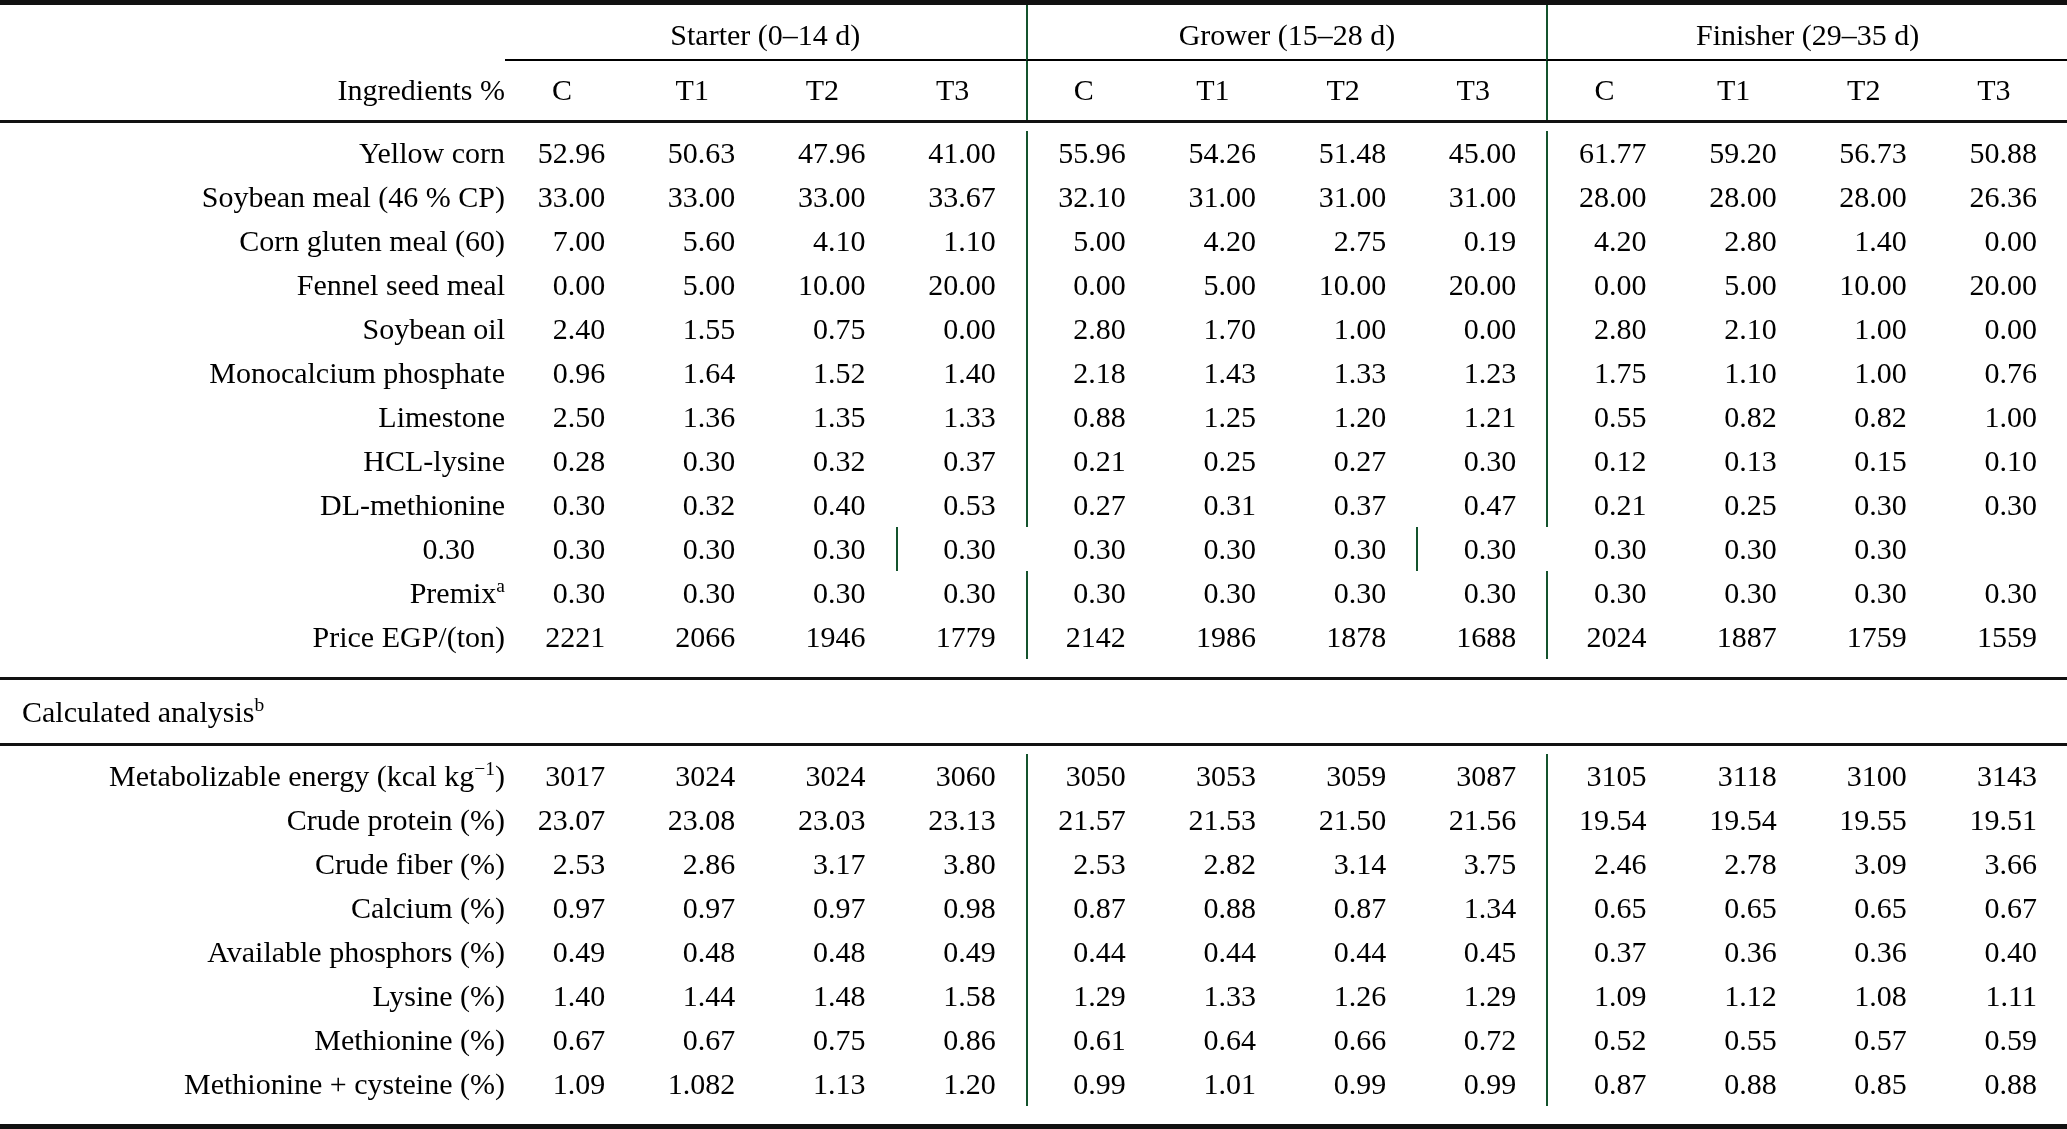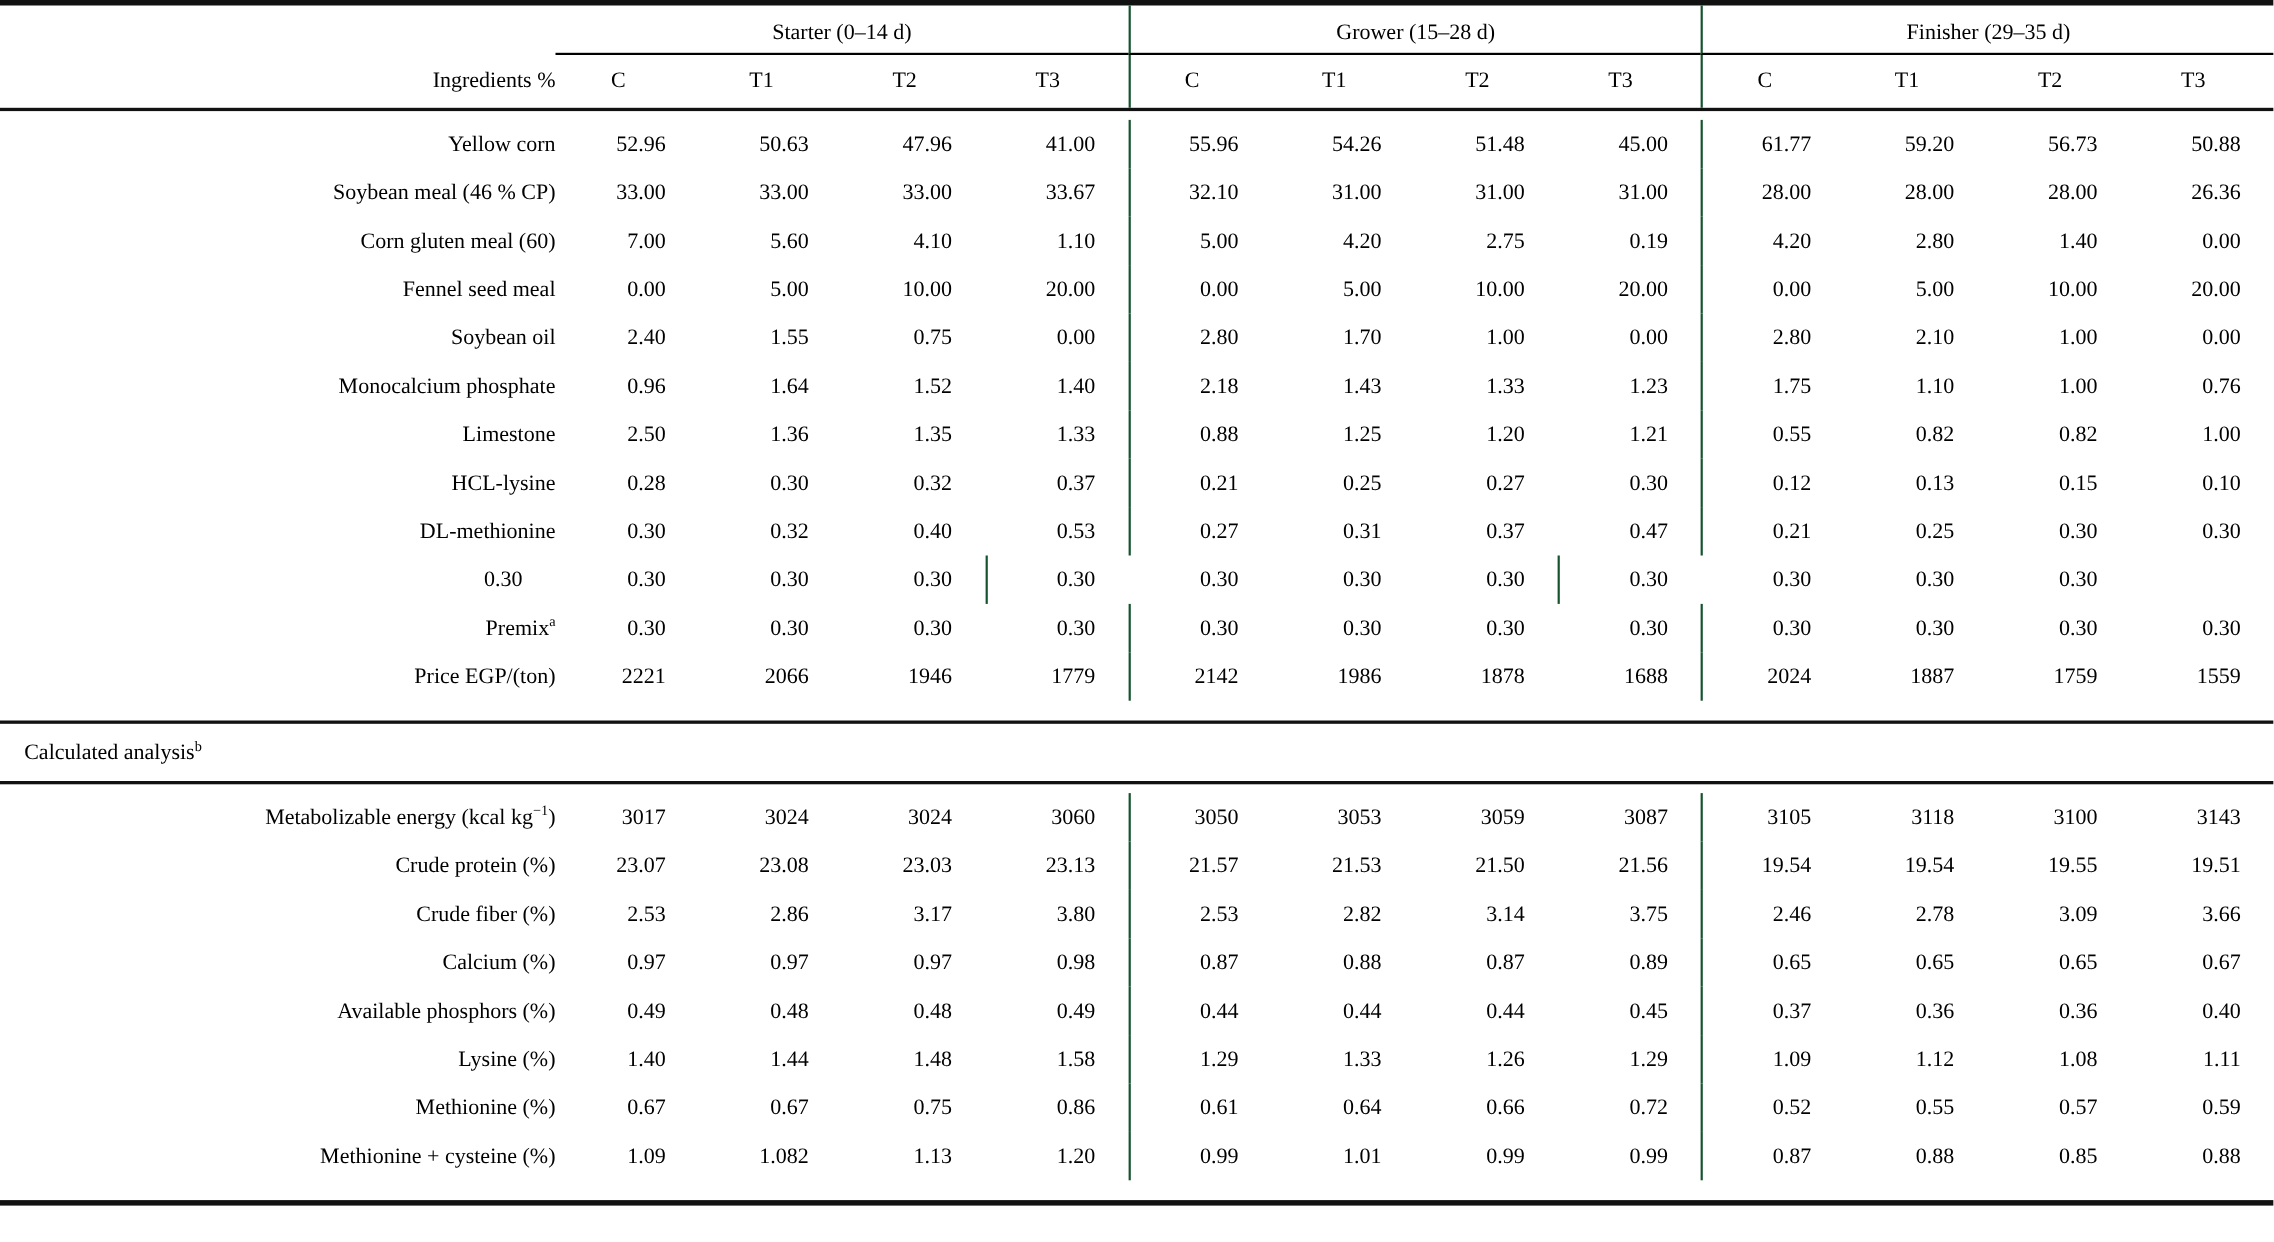--- a/index.html
+++ b/index.html
@@ -3,21 +3,21 @@
 <meta charset="utf-8">
 <style>
   html, body { margin: 0; padding: 0; background: #ffffff; }
   .page {
     width: 2067px;
     height: 1129px;
     box-sizing: border-box;
     background: #ffffff;
     color: #000000;
     font-family: "Liberation Serif", "DejaVu Serif", serif;
-    font-size: 20px;
+    font-size: 30px;
     overflow: hidden;
   }
   .rule { width: 100%; background: #111111; }
   .rule.thick { height: 5px; }
   .rule.thin  { height: 3px; }
 
   .grid {
     display: grid;
     grid-template-columns: 505px repeat(12, 1fr);
     align-items: stretch;
@@ -319,21 +319,21 @@
       </div>
       <div class="grid data-row">
         <div class="c lbl"><span>Calcium (%)</span></div>
         <div class="c num">0.97</div>
         <div class="c num">0.97</div>
         <div class="c num">0.97</div>
         <div class="c num">0.98</div>
         <div class="c num sep">0.87</div>
         <div class="c num">0.88</div>
         <div class="c num">0.87</div>
-        <div class="c num">0.89</div>
+        <div class="c num">1.34</div>
         <div class="c num sep">0.65</div>
         <div class="c num">0.65</div>
         <div class="c num">0.65</div>
         <div class="c num">0.67</div>
       </div>
       <div class="grid data-row">
         <div class="c lbl"><span>Available phosphors (%)</span></div>
         <div class="c num">0.49</div>
         <div class="c num">0.48</div>
         <div class="c num">0.48</div>

